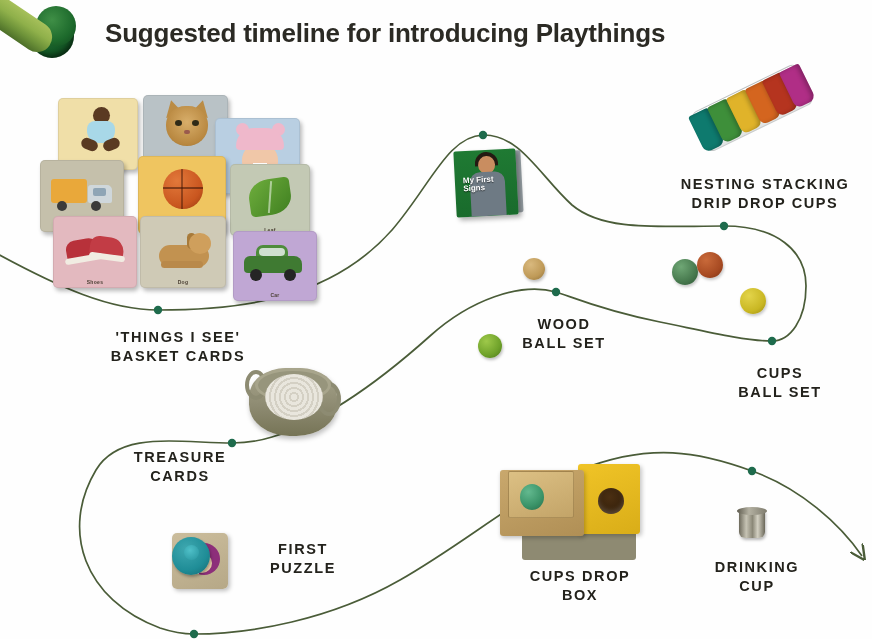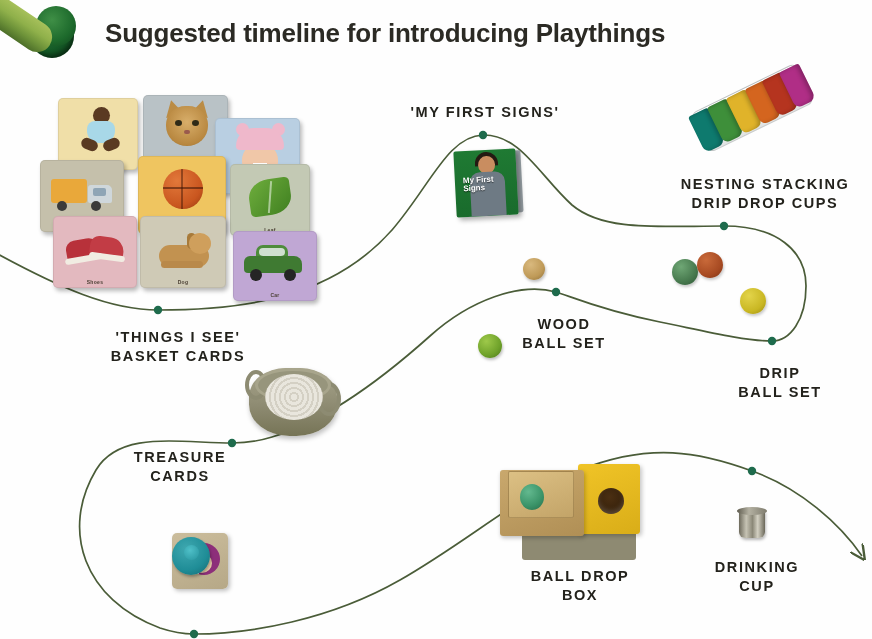--- a/index.html
+++ b/index.html
@@ -473,34 +473,35 @@
   </div>
 
   <div class="product" id="drinking-cup">
     <div class="body"></div>
     <div class="lip"></div>
   </div>
 
   <div class="tl-label" style="left:68px;  top:328px; width:220px;">'THINGS I SEE'
 BASKET CARDS</div>
 
-  <div class="tl-label" style="left:385px; top:103px; width:200px;">'MY FIRST SIGNS'</div>
 
   <div class="tl-label" style="left:655px; top:175px; width:220px;">NESTING STACKING
 DRIP DROP CUPS</div>
 
   <div class="tl-label" style="left:494px; top:315px; width:140px;">WOOD
 BALL SET</div>
 
-  <div class="tl-label" style="left:710px; top:364px; width:140px;">DRIP
+  <div class="tl-label" style="left:710px; top:364px; width:140px;">CUPS
 BALL SET</div>
 
   <div class="tl-label" style="left:90px;  top:448px; width:180px;">TREASURE
 CARDS</div>
 
-
-  <div class="tl-label" style="left:500px; top:567px; width:160px;">BALL DROP
+  <div class="tl-label" style="left:233px; top:540px; width:140px;">FIRST
+PUZZLE</div>
+
+  <div class="tl-label" style="left:500px; top:567px; width:160px;">CUPS DROP
 BOX</div>
 
   <div class="tl-label" style="left:682px; top:558px; width:150px;">DRINKING
 CUP</div>
 
 </div>
 
 </body></html>

